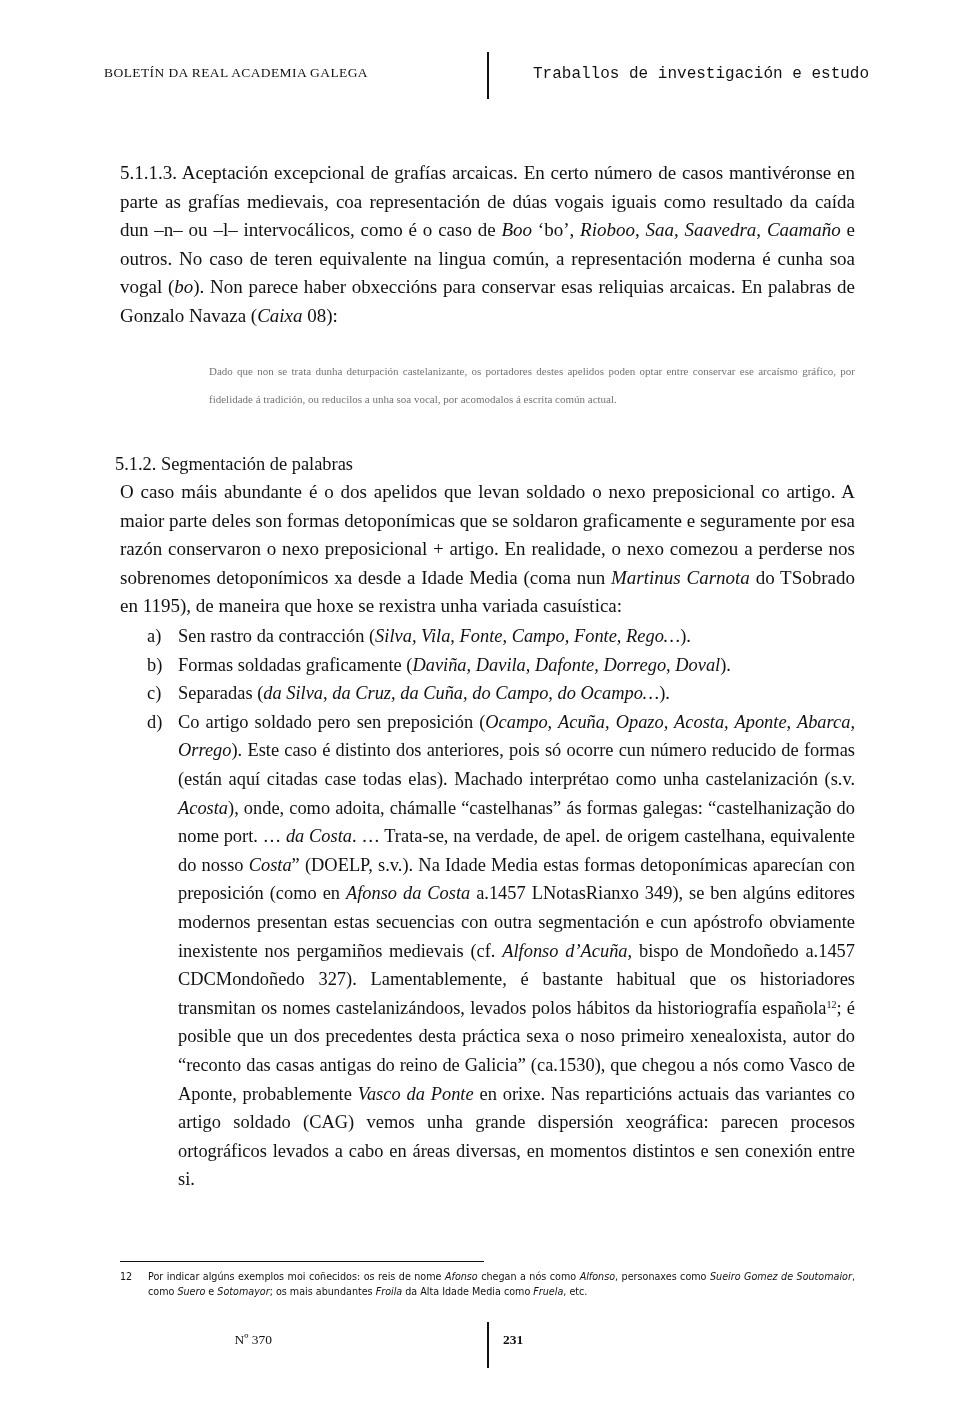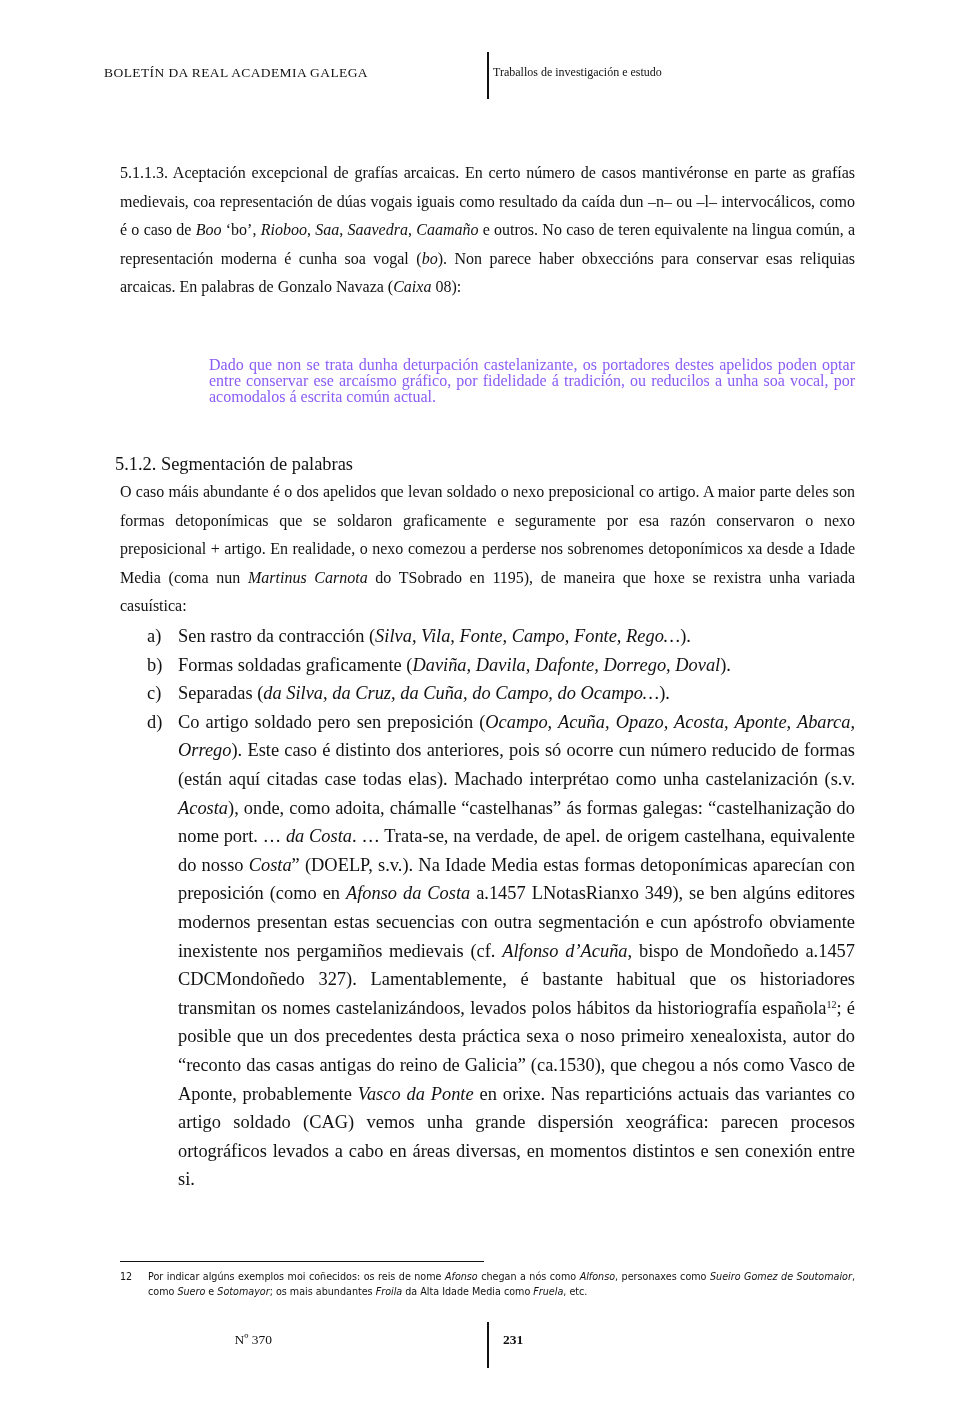--- a/index.html
+++ b/index.html
@@ -33,44 +33,45 @@
     .header .sep {
       position: absolute;
       left: 487px;
       top: 0;
       width: 1.5px;
       height: 47px;
       background: #111;
     }
     .header .section {
       position: absolute;
-      left: 493px;
+      left: 533px;
       top: 13px;
-      font-size: 12px;
-      white-space: nowrap;
+      font-size: 16px;
+      white-space: nowrap;
+      font-family: Liberation Mono, monospace;
     }
     .body-text {
       position: absolute;
       left: 120px;
       width: 735px;
-      font-size: 16px;
+      font-size: 19px;
       line-height: 28.6px;
       text-align: justify;
       hyphens: manual;
     }
     .p1 { top: 159px; }
     .quote {
       position: absolute;
       left: 209px;
       top: 357px;
       width: 646px;
-      font-size: 16px;
-      line-height: 16px;
-      text-align: justify;
-      color: #8b5cf6;
+      font-size: 11px;
+      line-height: 28px;
+      text-align: justify;
+      color: #737373;
     }
     .h512 {
       position: absolute;
       left: 115px;
       top: 450px;
       font-size: 18.4px;
       line-height: 28px;
       white-space: nowrap;
     }
     .p2 { top: 478px; }

